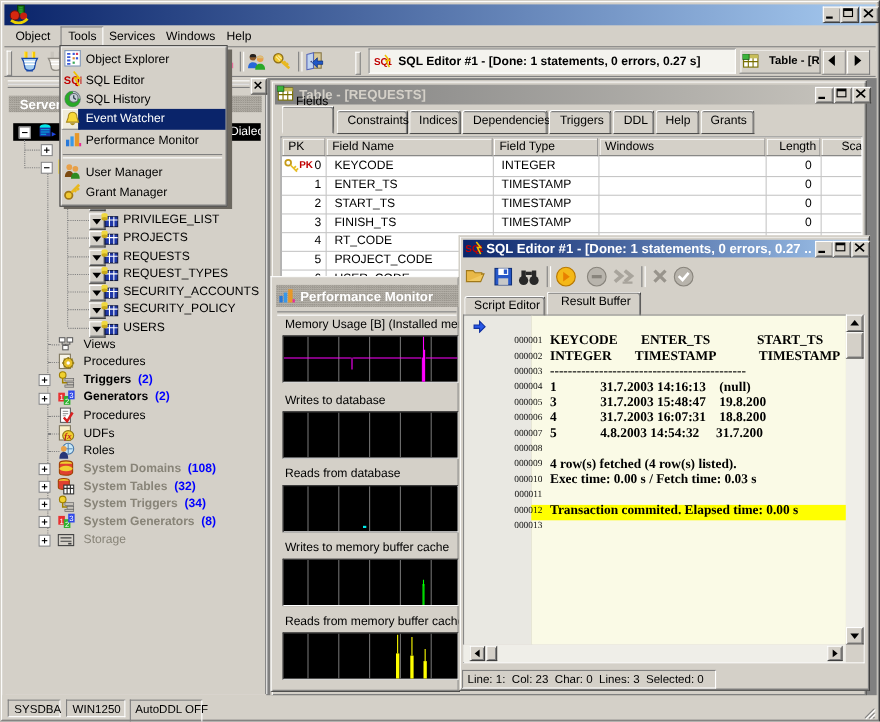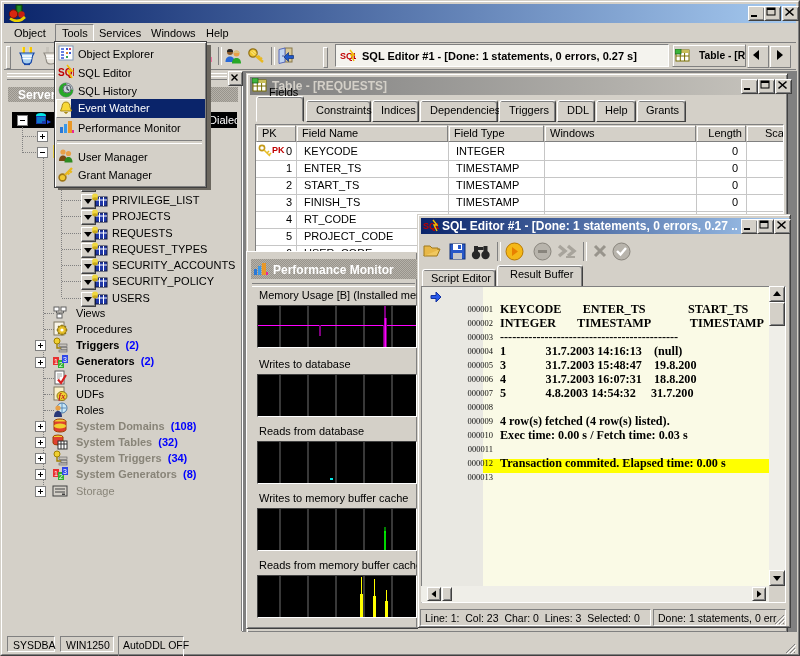--- a/index.html
+++ b/index.html
@@ -400,27 +400,20 @@
         </svg></div>
   <div class="a ras" style="left:24px;top:372px;width:10px;height:14px;box-sizing:border-box"></div>
   <div class="a ras" style="left:334px;top:372px;width:14px;height:14px;box-sizing:border-box"><svg width="12" height="12">
           <path d="M4 2.5 l4.5 3.5 -4.5 3.5 z" fill="#000"></path>
         </svg></div>
   <div class="a" style="left:351px;top:371px;width:16px;height:16px;background:#D4D0C8"></div>
 
   <div class="a sun" style="left:2px;top:394px;width:231px;height:17px;box-sizing:border-box">
         <span class="a tn" style="left:4px;top:2px;font-size:10.5px">Line: 1:&nbsp; Col: 23&nbsp; Char: 0&nbsp; Lines: 3&nbsp; Selected: 0</span>
       </div>
-  <div class="a sun" style="left:235px;top:394px;width:133px;height:17px;box-sizing:border-box">
-        <span class="a tn" style="left:4px;top:2px;font-size:10.5px">Done: 1 statements, 0 err</span>
-    <svg class="a" style="right:0;bottom:0" width="12" height="12">
-          <path d="M11 2 L2 11 M11 6 L6 11 M11 10 L10 11" stroke="#808080"></path>
-          <path d="M12 3 L3 12 M12 7 L7 12" stroke="#fff"></path>
-        </svg>
-  </div>
 </div>
 
 <div class="a" style="left:4px;top:71px;width:238px;height:560px;background:#D4D0C8;border-right:1px solid #808080;box-shadow:1px 0 0 #fff;box-sizing:border-box">
   <div class="a" style="left:3px;top:2px;width:220px;height:2px;border-top:1px solid #fff;border-bottom:1px solid #808080"></div>
   <div class="a" style="left:3px;top:5px;width:220px;height:2px;border-top:1px solid #fff;border-bottom:1px solid #808080"></div>
   <div class="a ras" style="left:224px;top:0px;width:13px;height:13px"><svg width="11" height="11">
           <path d="M2.5 2.5l6 6M8.5 2.5l-6 6" stroke="#000" stroke-width="1.4"></path>
         </svg></div>
   <div class="a dith" style="left:4px;top:16px;width:230px;height:15px"></div>
   <div class="a wt" style="left:14px;top:17px">Servers</div>

